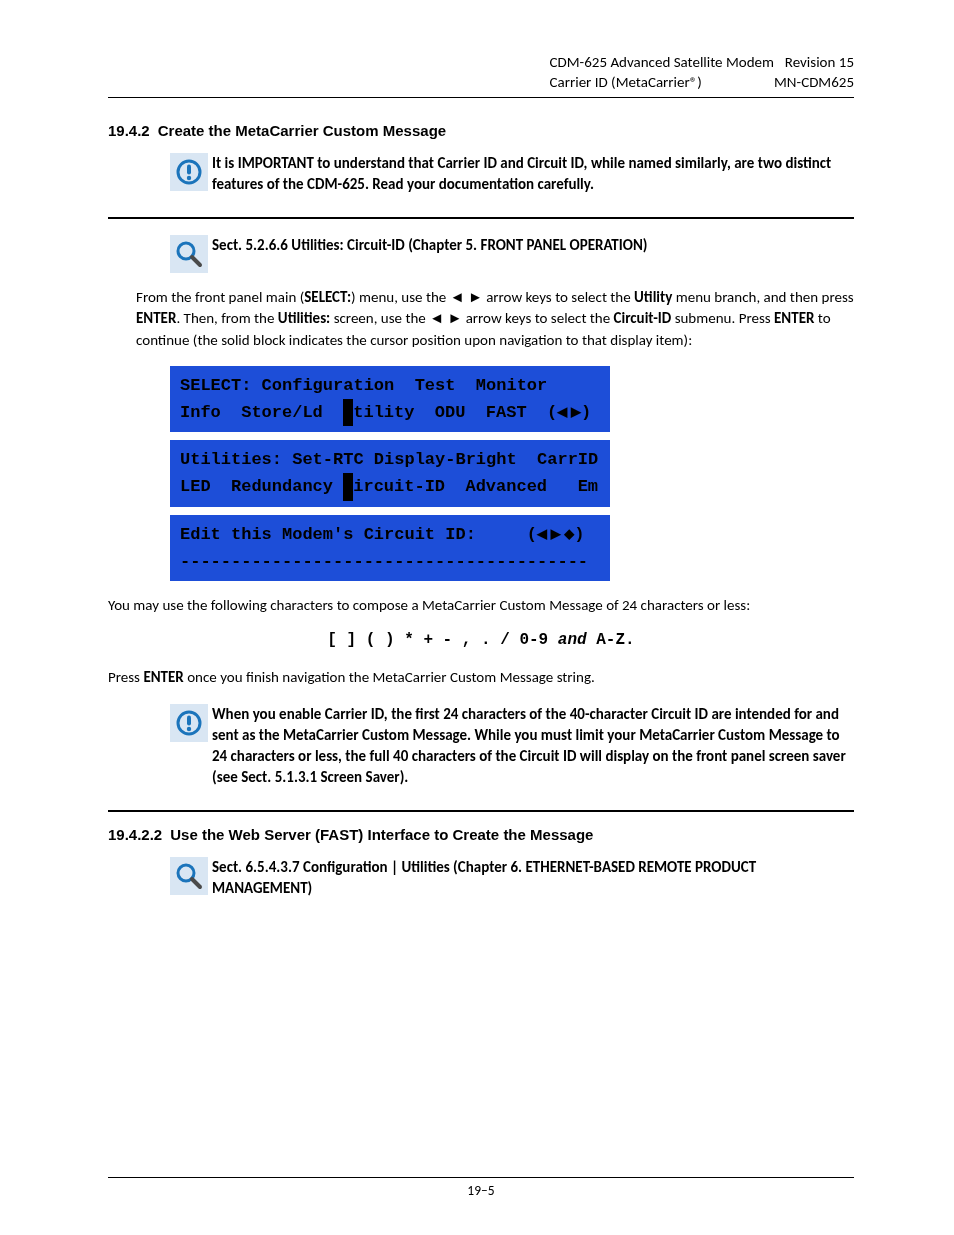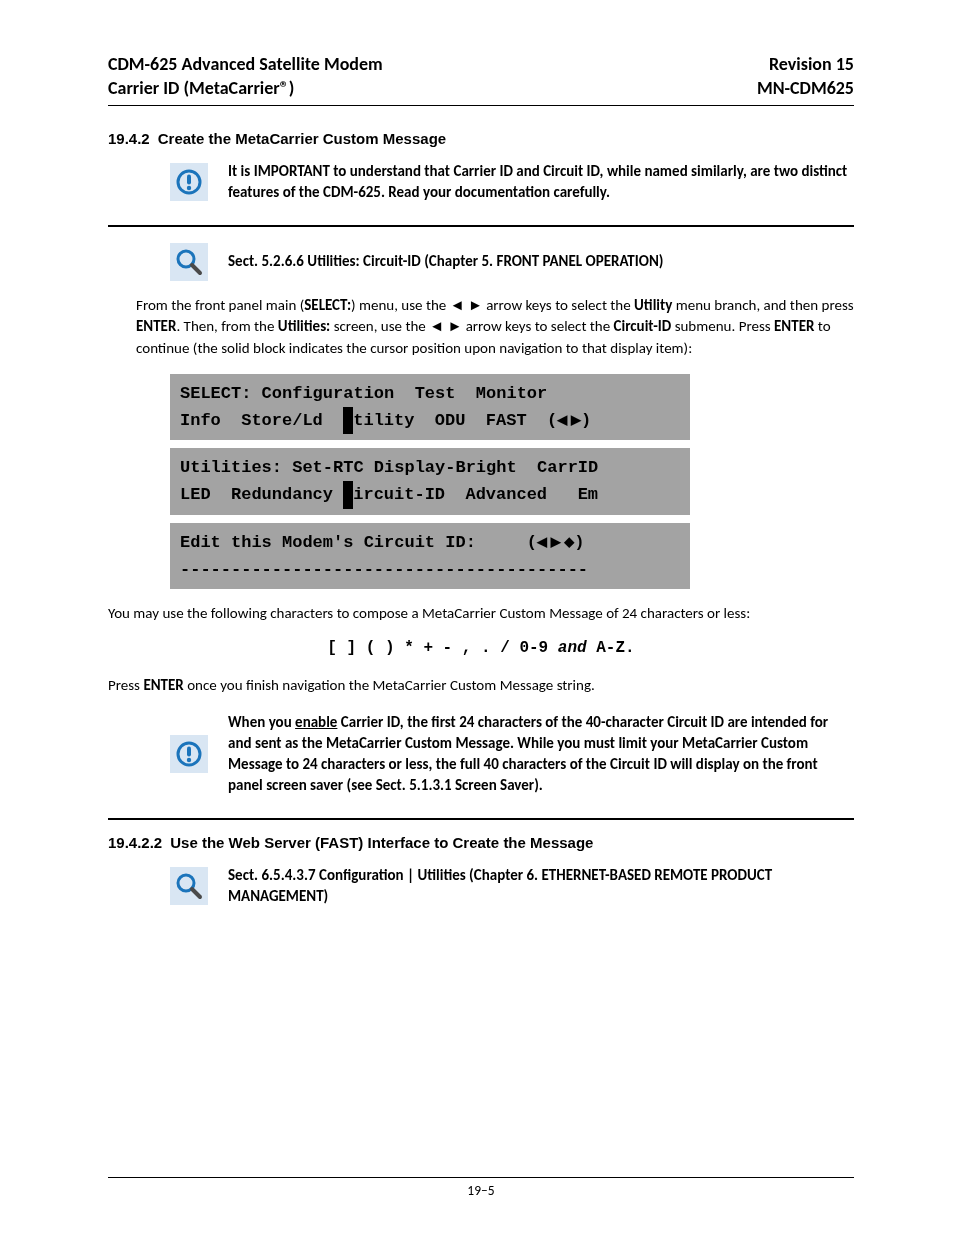--- a/index.html
+++ b/index.html
@@ -12,25 +12,24 @@
   .page {
     width: 954px;
     min-height: 1235px;
     margin: 0 auto;
     padding: 52px 100px 40px 108px;
     box-sizing: border-box;
     position: relative;
   }
   .header-row {
     display: flex;
-    justify-content: space-between;
-    font-size: 18px;
+    justify-content: flex-end;
+    font-size: 15px;
     line-height: 1.35;
     margin-bottom: 4px;
-    font-weight: bold;
   }
   .header-left, .header-right { }
   .header-rule {
     border: none;
     border-top: 1px solid #000;
     margin: 2px 0 24px 0;
   }
   h2.sec {
     font-family: Arial, Helvetica, sans-serif;
     font-size: 15px;
@@ -45,22 +44,22 @@
     border: none;
     border-top: 2px solid #000;
     margin: 22px 0 14px 0;
   }
   .indent-block {
     margin-left: 62px;
     margin-right: 0;
   }
   .icon-col {
     display: flex;
-    align-items: center;
-    gap: 20px;
+    align-items: flex-start;
+    gap: 4px;
     margin-bottom: 10px;
   }
   .icon-box {
     width: 38px;
     height: 38px;
     flex: 0 0 38px;
     background: #d9e6f3;
     display: flex;
     align-items: center;
     justify-content: center;
@@ -75,29 +74,29 @@
     line-height: 1.4;
     padding-top: 2px;
   }
   .body-text {
     font-size: 15px;
     line-height: 1.45;
     margin: 14px 0;
   }
   .body-text em { font-style: italic; }
   .vfd {
-    background: #a3a3a3;
+    background: #1d4ed8;
     font-family: "Courier New", monospace;
     font-weight: bold;
     font-size: 17px;
     padding: 6px 10px;
     margin: 8px 0 8px 62px;
     white-space: pre;
     line-height: 1.6;
-    width: 520px;
+    width: 440px;
     box-sizing: border-box;
   }
   .vfd .arrow { font-family: Arial, sans-serif; font-size: 13px; vertical-align: 1px; }
   .cursor-block {
     display:inline-block;
     width:10px;
     background:#000;
     color:#000;
   }
   .mono-line {
@@ -113,21 +112,21 @@
     left: 108px;
     right: 100px;
     text-align: center;
     font-size: 13.5px;
   }
   .footer-rule {
     border: none;
     border-top: 1px solid #000;
     margin: 0 0 4px 0;
   }
-  .u { text-decoration: underline; }
+  .u { }
 </style>
 </head>
 <body>
 
 <div class="page">
 
   <div class="header-row">
     <div class="header-left">
       <div>CDM-625 Advanced Satellite Modem</div>
       <div>Carrier ID (MetaCarrier®)</div>

